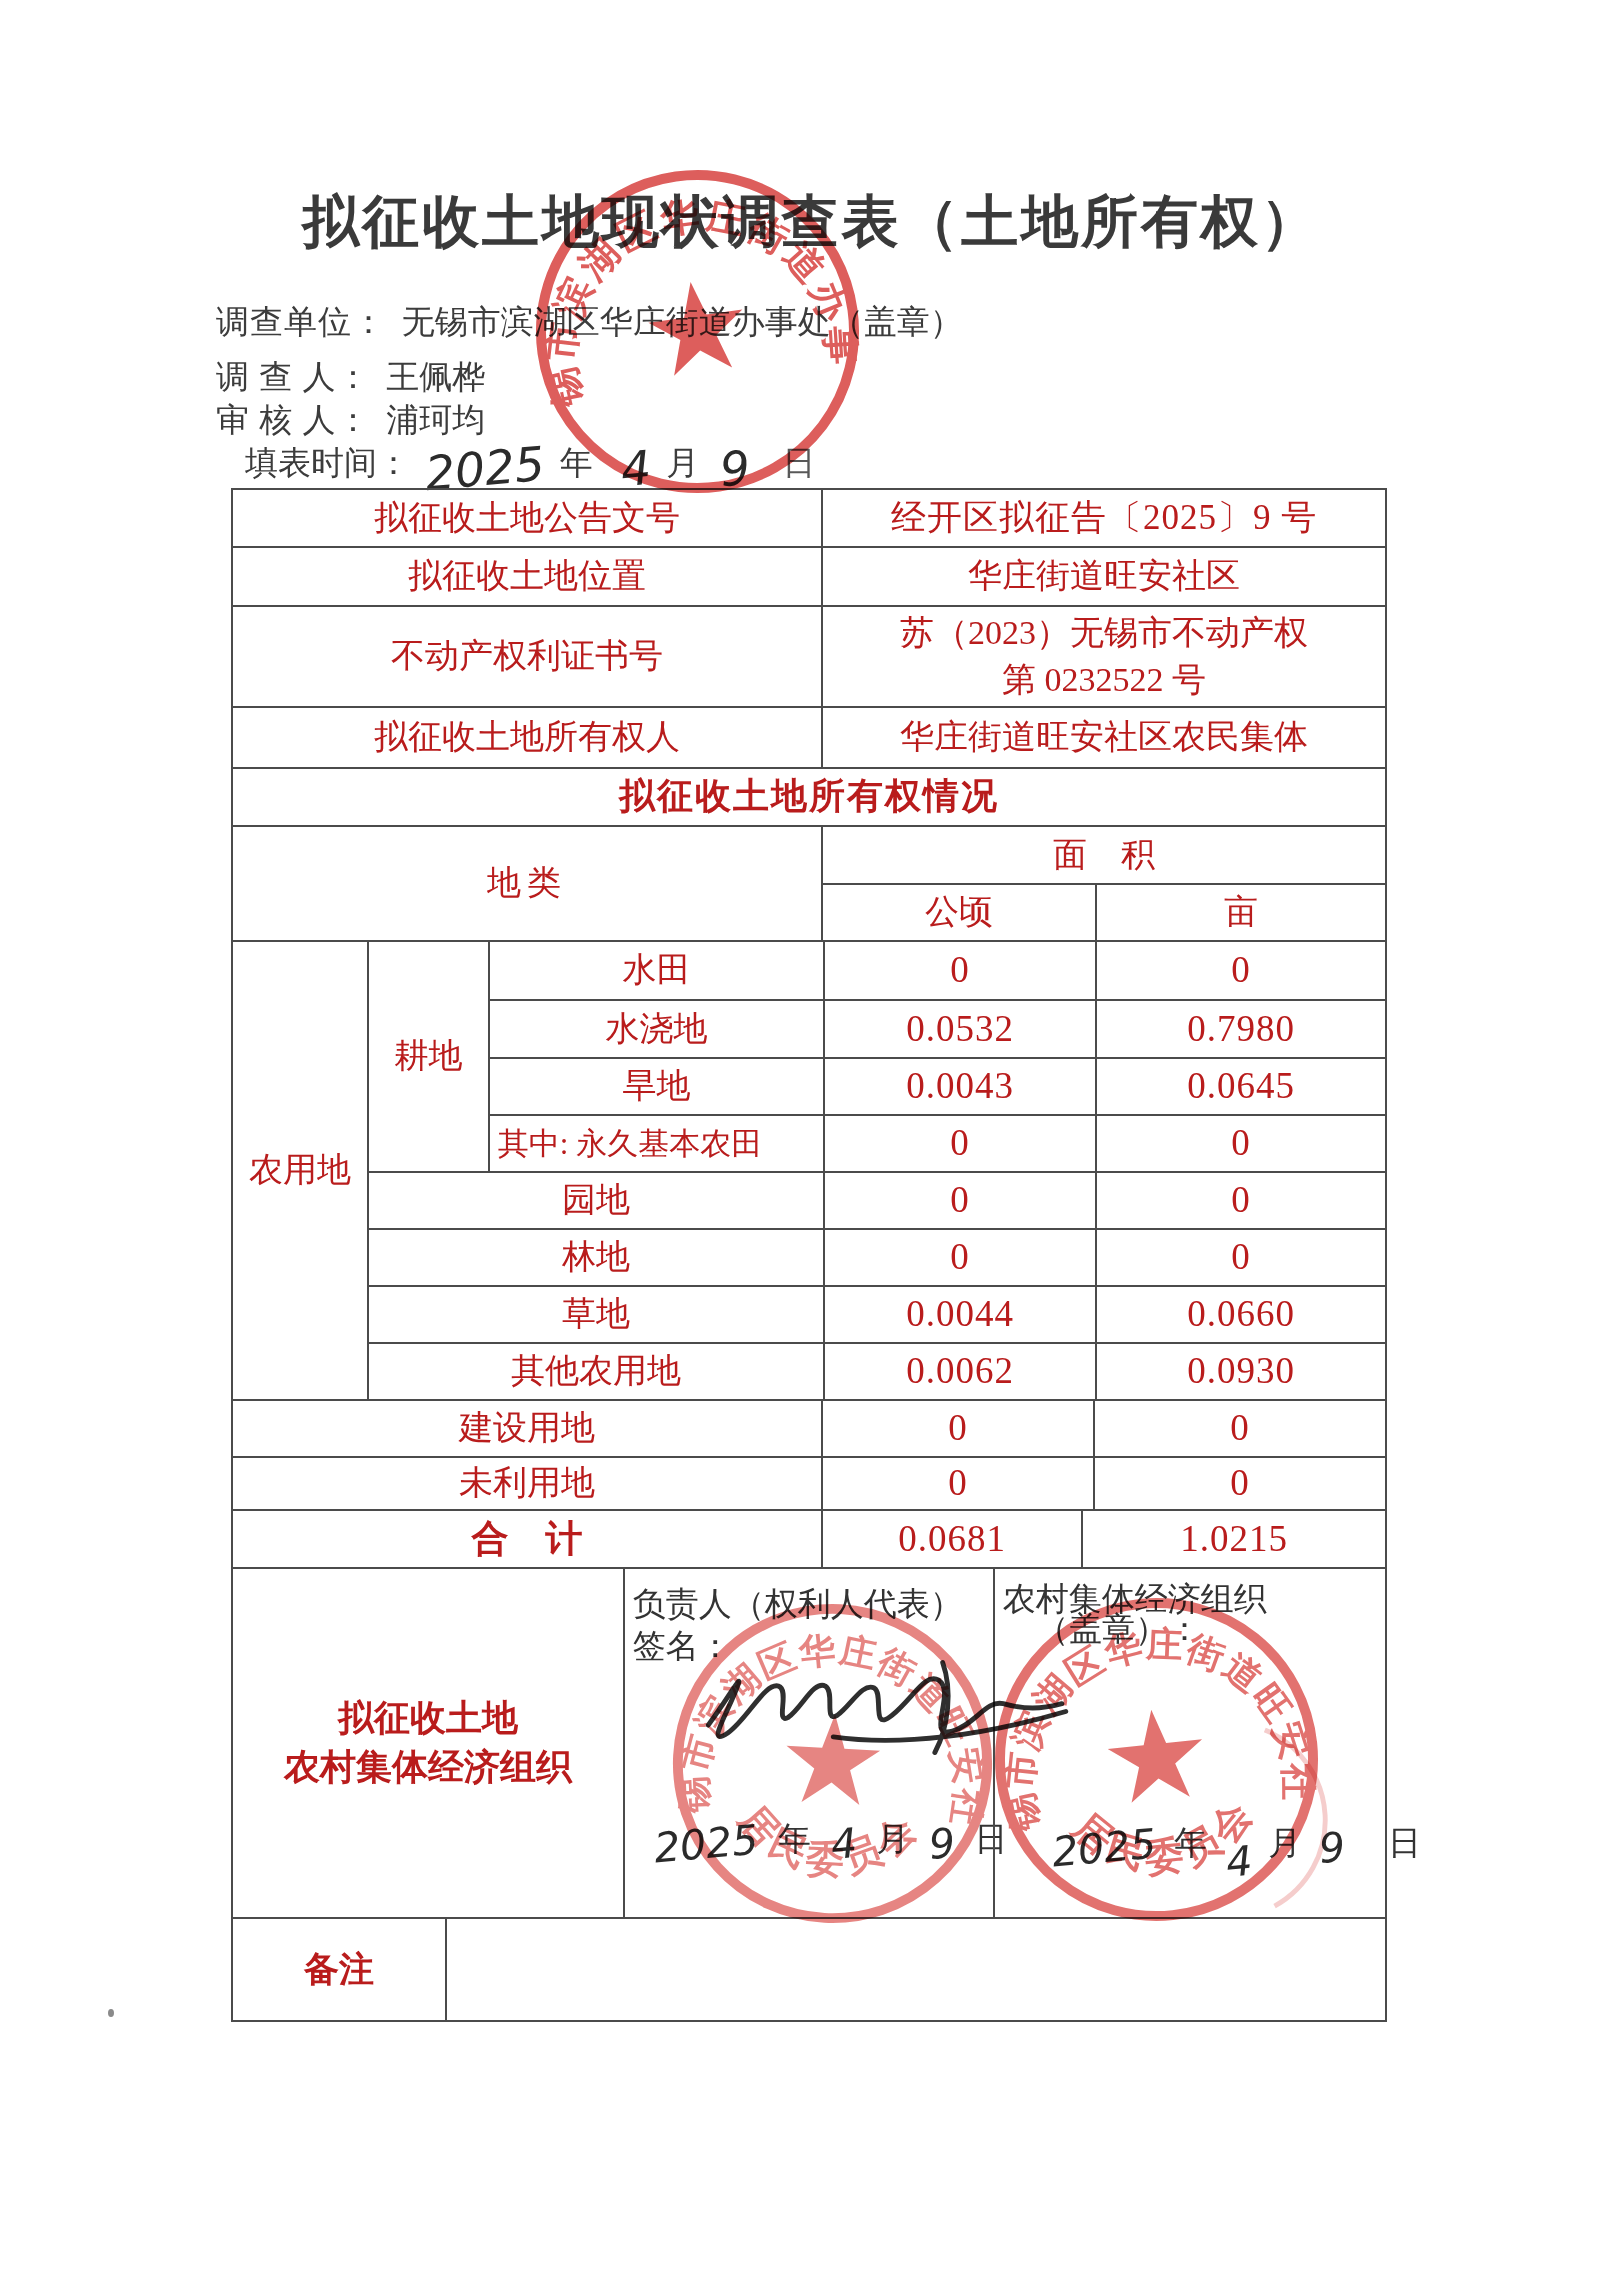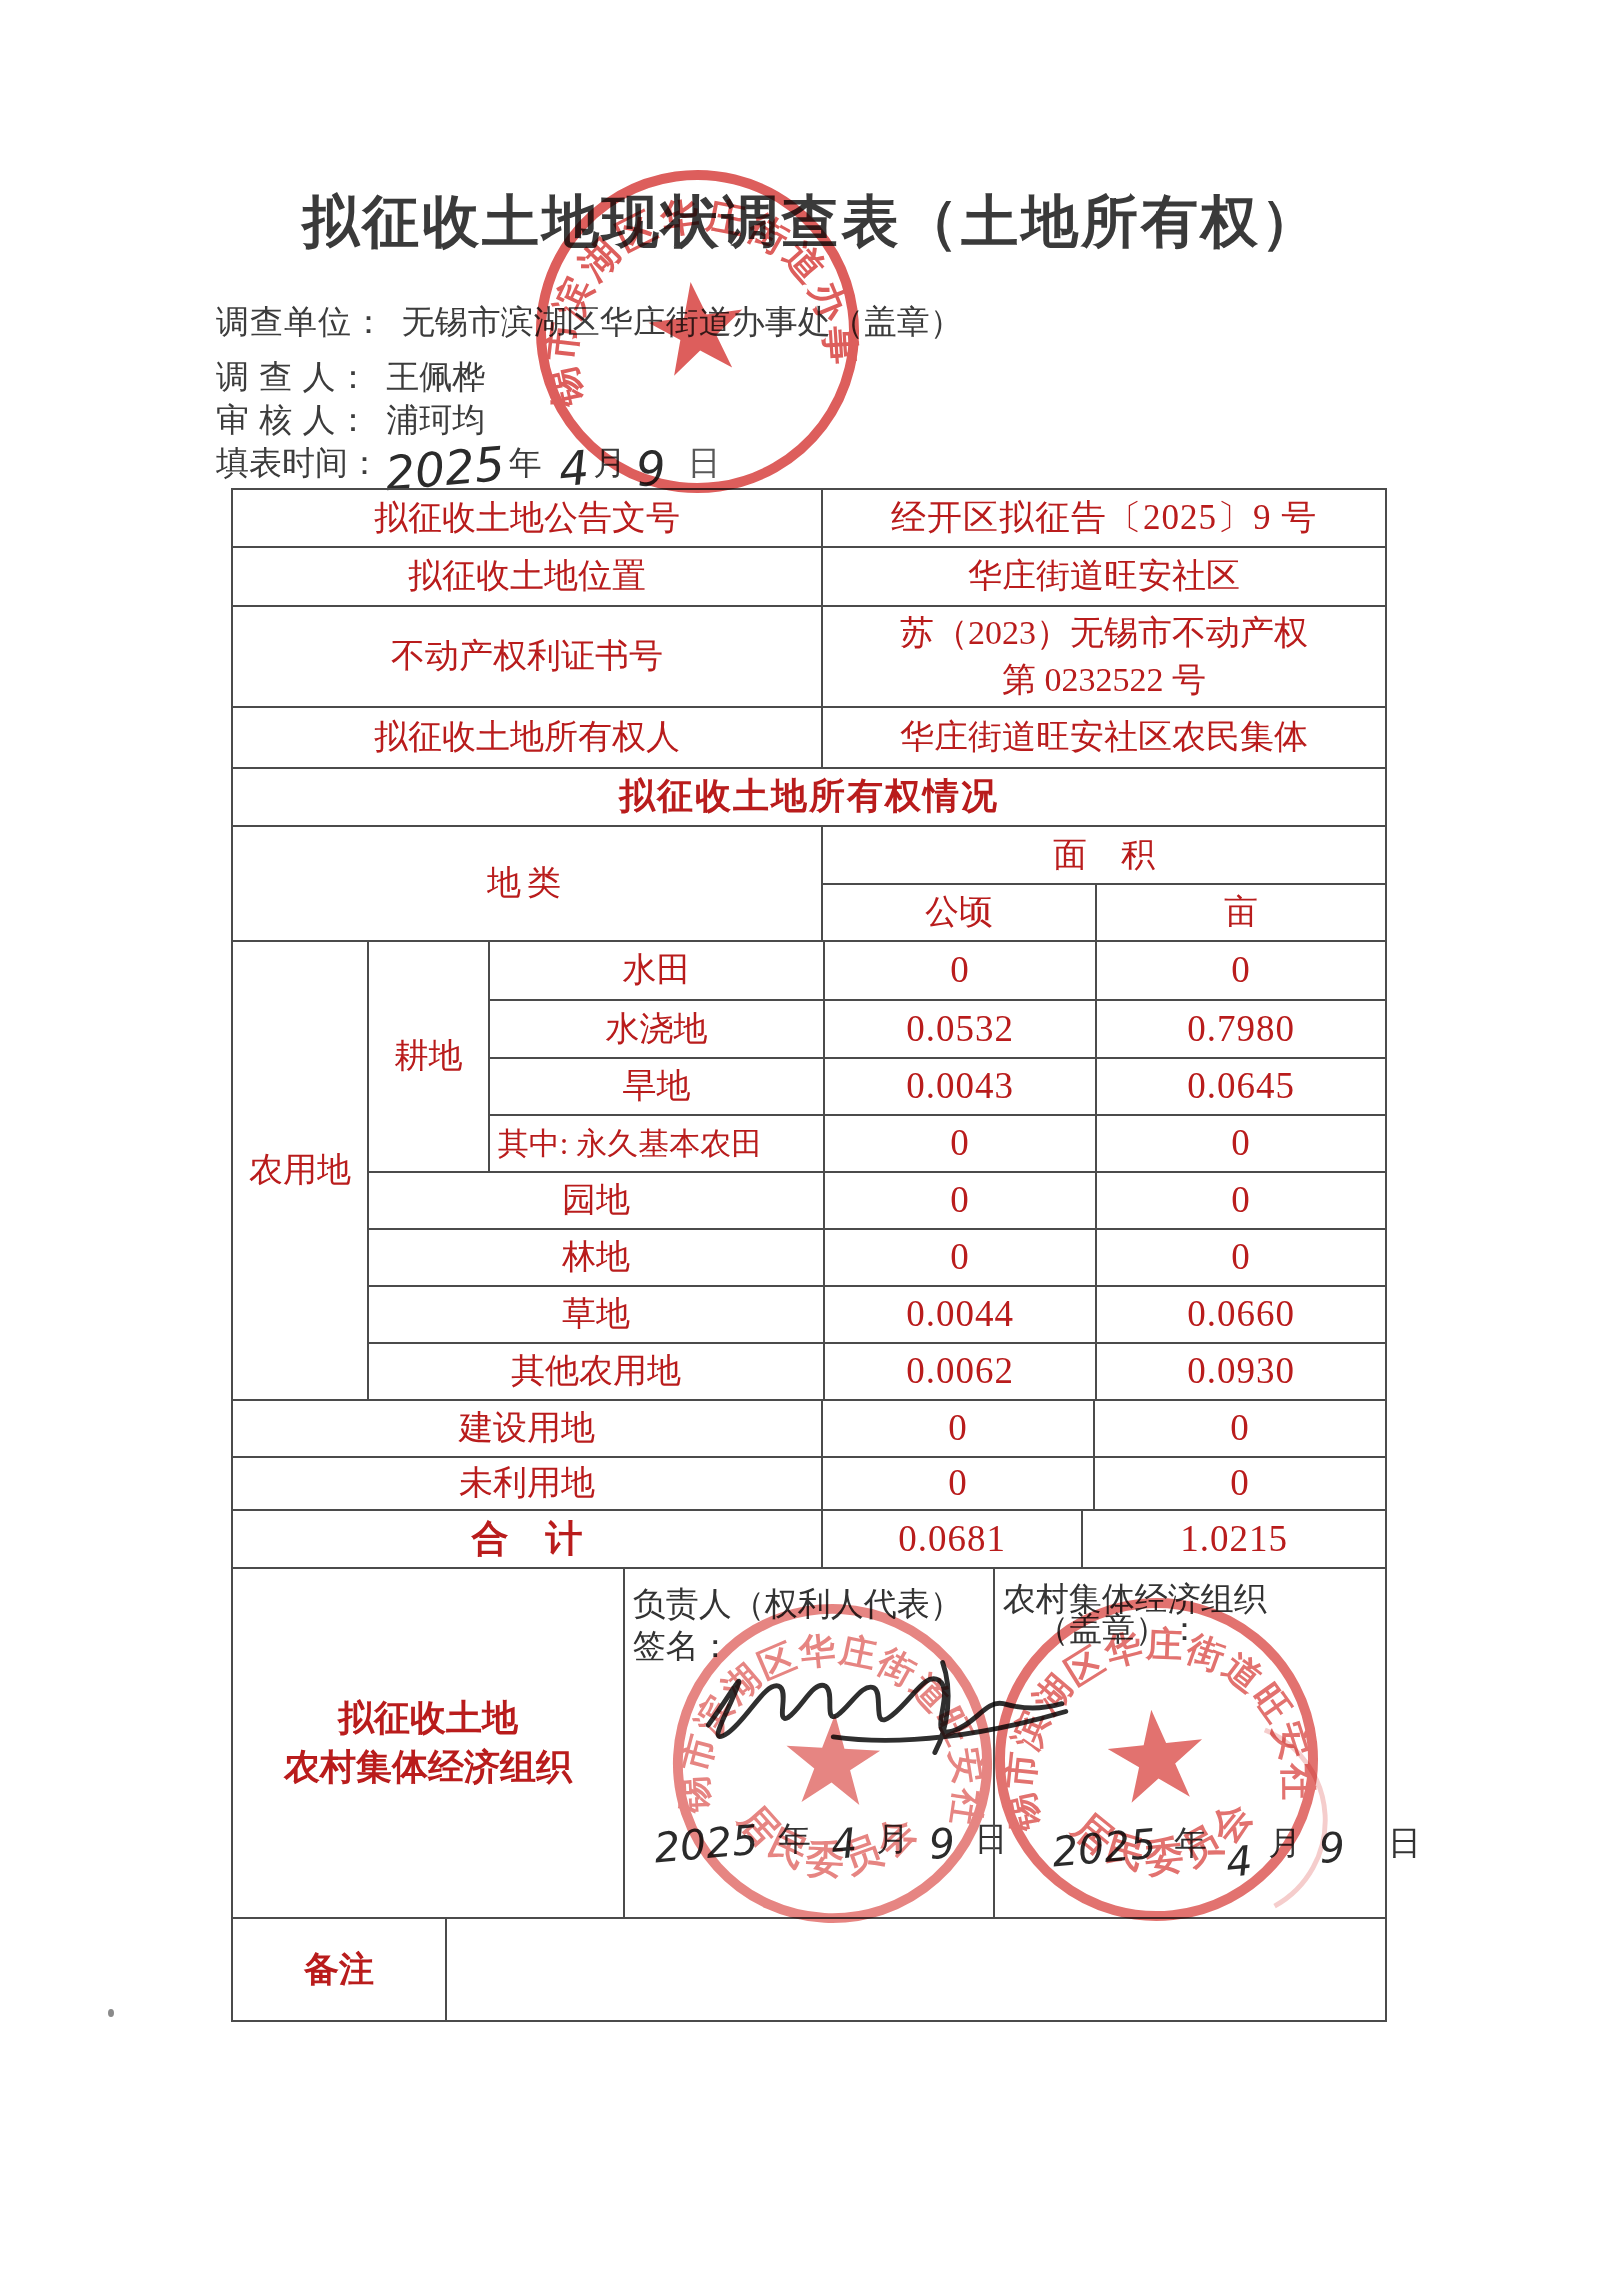--- a/index.html
+++ b/index.html
@@ -14,21 +14,21 @@
     text-align:center; font-size:57px; font-weight:bold; letter-spacing:2.9px;
     color:#3a3a3a; white-space:nowrap;
   }
   .info-line{position:absolute; left:216px; white-space:nowrap; font-size:33px; color:#3c3c3c;}
   .info-line .lab{letter-spacing:1px;}
   .info-line .val{margin-left:15.7px;}
   .hw{
     font-family:"DejaVu Sans",sans-serif; font-style:italic; color:#2b2b2b;
     display:inline-block; transform:rotate(-5deg);
   }
-  .fill-date{display:flex; align-items:flex-end; gap:4px;}
+  .fill-date{display:flex; align-items:flex-end; gap:15px;margin-left:29px;}
   .fill-date .u{font-size:33px; padding-bottom:2px;}
   .fill-date .hw{font-size:47px; line-height:39px;}
   
   .tbl{
     position:absolute; left:231px; top:488px; width:1156px; height:1534px;
     border:2.9px solid #4b4b4b; box-sizing:border-box; display:flex; flex-direction:column;
     background:transparent;
   }
   .trow{display:flex; box-sizing:border-box; border-top:2px solid #4b4b4b; flex:0 0 auto;}
   .trow.first{border-top:none;}

